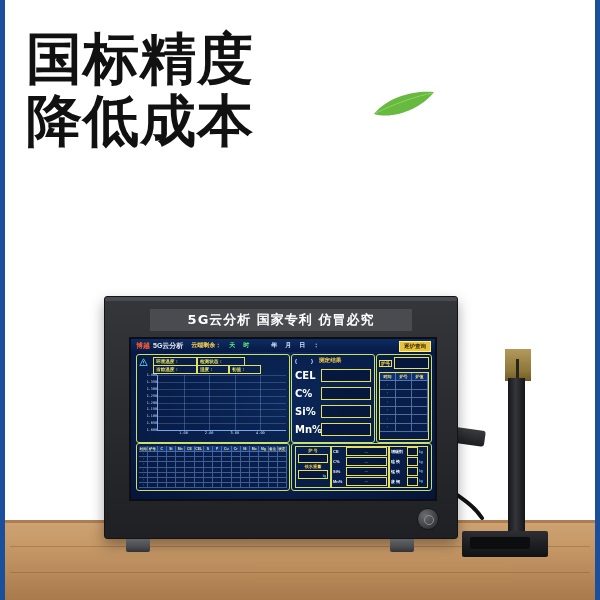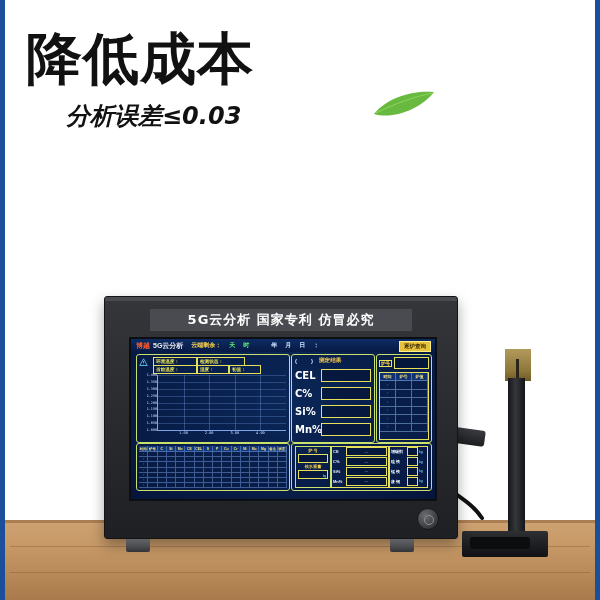--- a/index.html
+++ b/index.html
@@ -154,22 +154,22 @@
   <div class="rail left"></div>
   <div class="rail right"></div>
 
   <div class="wall"></div>
   <div class="floor">
     <div class="floorline" style="top:26px;"></div>
     <div class="floorline" style="top:52px;"></div>
   </div>
 
   <div class="headline">
+    <div class="hl-line">国标精度</div>
     <div class="hl-line">降低成本</div>
-    <div class="hl-sub">分析误差≤0.03</div>
   </div>
 
   <svg class="leaf" viewBox="0 0 64 30">
     <path d="M2 24 C16 6, 44 0, 62 2 C50 18, 22 30, 2 24 Z" fill="#68b93f"></path>
     <path d="M4 23 C22 14, 44 6, 61 3" stroke="#8fd35f" stroke-width="1" fill="none"></path>
   </svg>
 
   <div class="antenna"></div>
   <div class="ant-base"></div>
   <div class="arm"></div>

